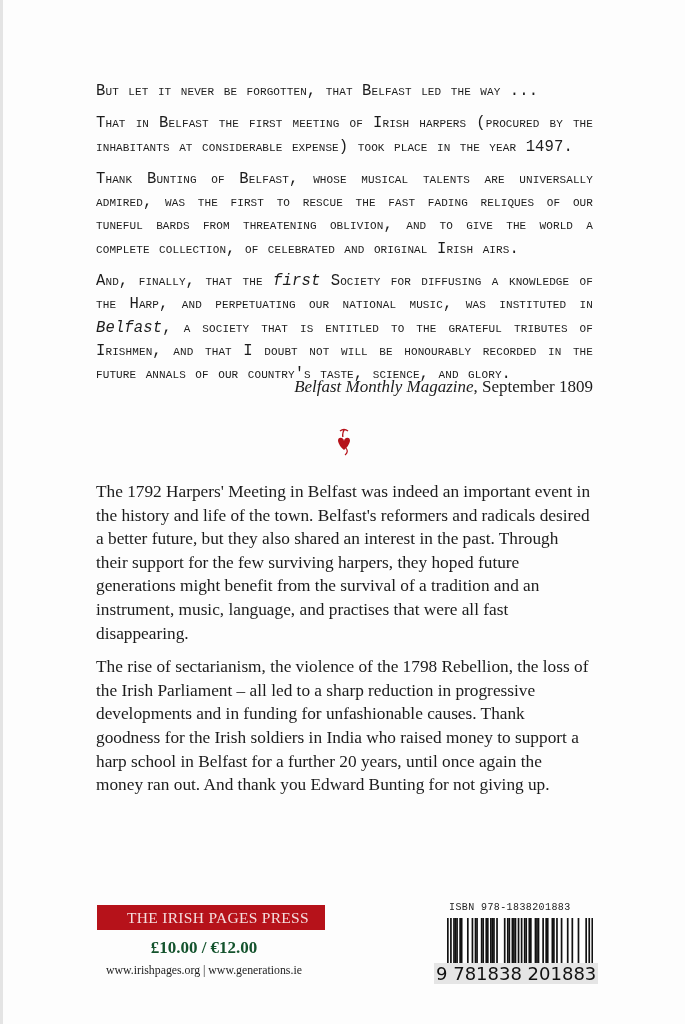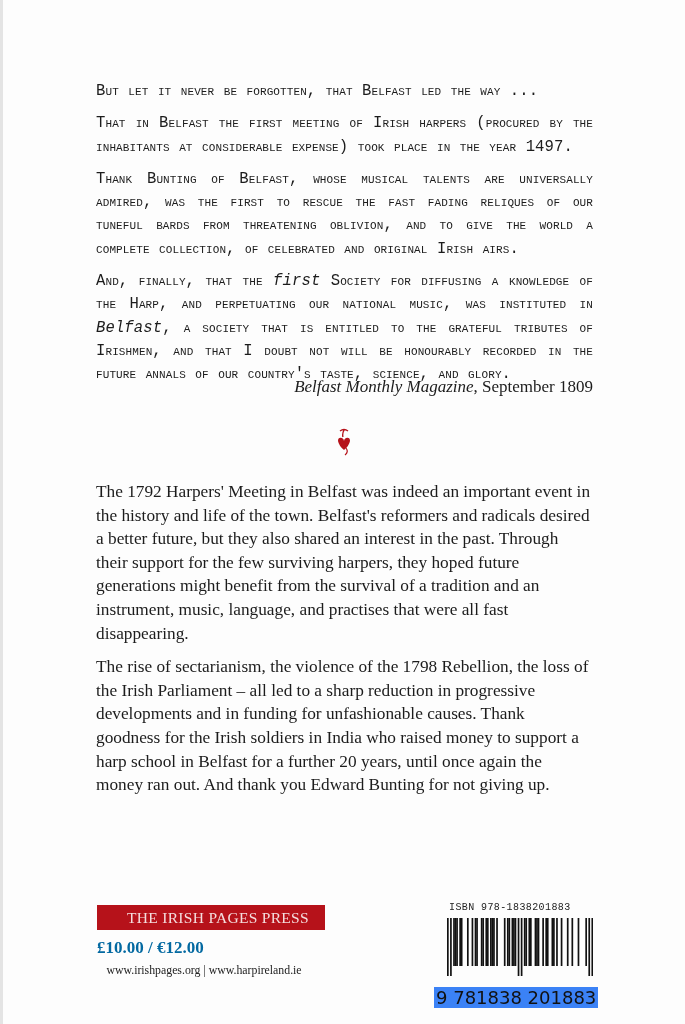--- a/index.html
+++ b/index.html
@@ -12,25 +12,25 @@
   .quote p { margin: 0 0 9px 0; text-align: justify; text-align-last: left; }
   .attrib { position: absolute; top: 377px; right: 92px; font-size: 17px; }
   .attrib i { font-style: italic; }
   .ornament { position: absolute; left: 334px; top: 428px; width: 20px; height: 28px; }
   .body { top: 480px; font-size: 17.3px; line-height: 23.6px; }
   .body p { margin: 0 0 10px 0; }
   .banner {
     position: absolute; left: 97px; top: 905px; width: 214px; height: 25px; background: #b6121a;
     color: #f4dede; font-size: 15.5px; line-height: 25px; text-align: center; letter-spacing: 0.3px; padding-left: 14px;
   }
-  .price { position: absolute; left: 97px; top: 938px; width: 214px; text-align: left; color: #0369a1; font-size: 17px; font-weight: bold; }
+  .price { position: absolute; left: 97px; top: 938px; width: 214px; text-align: center; color: #14532d; font-size: 17px; font-weight: bold; }
   .urls { position: absolute; left: 97px; top: 963px; width: 214px; text-align: center; font-size: 11.8px; color: #222; }
   .isbn-label { position: absolute; left: 449px; top: 902px; font-family: Liberation Mono, monospace; font-size: 10px; color: #222; letter-spacing: 0.4px; }
   .barcode { position: absolute; left: 447px; top: 918px; width: 146px; height: 58px; }
-  .barcode-digits { position: absolute; left: 434px; top: 963px; font-family: "DejaVu Sans", sans-serif; font-size: 18px; color: #111; background: #3b82f6; padding: 0 2px; margin-top: 24px; }
+  .barcode-digits { position: absolute; left: 434px; top: 963px; font-family: "DejaVu Sans", sans-serif; font-size: 18px; color: #111; background: #e5e5e5; padding: 0 2px; }
   .edge { position: absolute; left: 0; top: 0; width: 3px; height: 1024px; background: #e4e4e4; }
 </style>
 </head>
 <body>
 
 <div class="edge"></div>
 
 <div class="col quote">
   <p>But let it never be forgotten, that Belfast led the way ...</p>
   <p>That in Belfast the first meeting of Irish harpers (procured by the inhabitants at considerable expense) took place in the year 1497.</p>
@@ -46,21 +46,21 @@
   <path d="M12 20 Q15 24 11 27" stroke="#b6121a" stroke-width="1.2" fill="none"></path>
 </svg>
 
 <div class="col body">
   <p>The 1792 Harpers' Meeting in Belfast was indeed an important event in the history and life of the town. Belfast's reformers and radicals desired a better future, but they also shared an interest in the past. Through their support for the few surviving harpers, they hoped future generations might benefit from the survival of a tradition and an instrument, music, language, and practises that were all fast disappearing.</p>
   <p>The rise of sectarianism, the violence of the 1798 Rebellion, the loss of the Irish Parliament – all led to a sharp reduction in progressive developments and in funding for unfashionable causes. Thank goodness for the Irish soldiers in India who raised money to support a harp school in Belfast for a further 20 years, until once again the money ran out. And thank you Edward Bunting for not giving up.</p>
 </div>
 
 <div class="banner">THE IRISH PAGES PRESS</div>
 <div class="price">£10.00 / €12.00</div>
-<div class="urls">www.irishpages.org | www.harpireland.ie</div>
+<div class="urls">www.irishpages.org | www.generations.ie</div>
 
 <div class="isbn-label">ISBN 978-1838201883</div>
 <svg class="barcode" id="barcode">
     <rect x="0.00" y="0" width="1.69" height="58" fill="#111"></rect>
     <rect x="3.07" y="0" width="1.69" height="58" fill="#111"></rect>
     <rect x="6.15" y="0" width="1.69" height="48" fill="#111"></rect>
     <rect x="7.68" y="0" width="1.69" height="48" fill="#111"></rect>
     <rect x="9.22" y="0" width="1.69" height="48" fill="#111"></rect>
     <rect x="12.29" y="0" width="1.69" height="48" fill="#111"></rect>
     <rect x="13.83" y="0" width="1.69" height="48" fill="#111"></rect>

